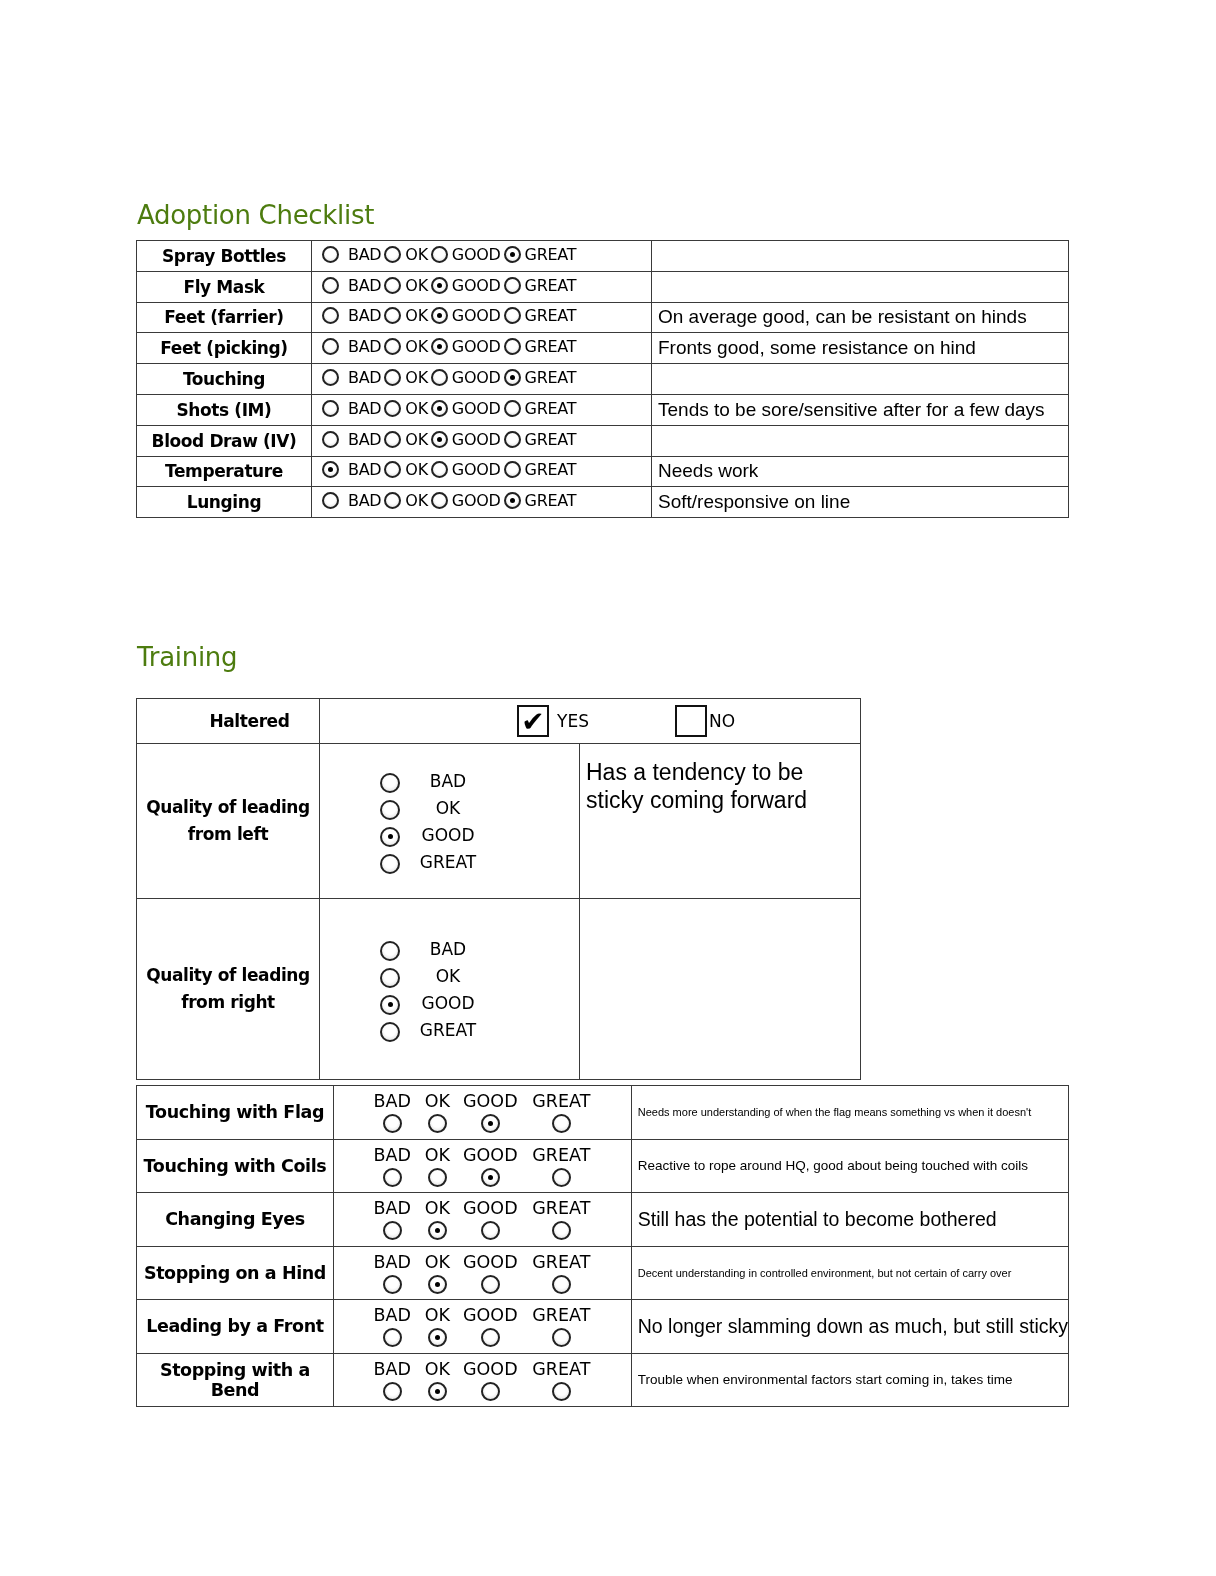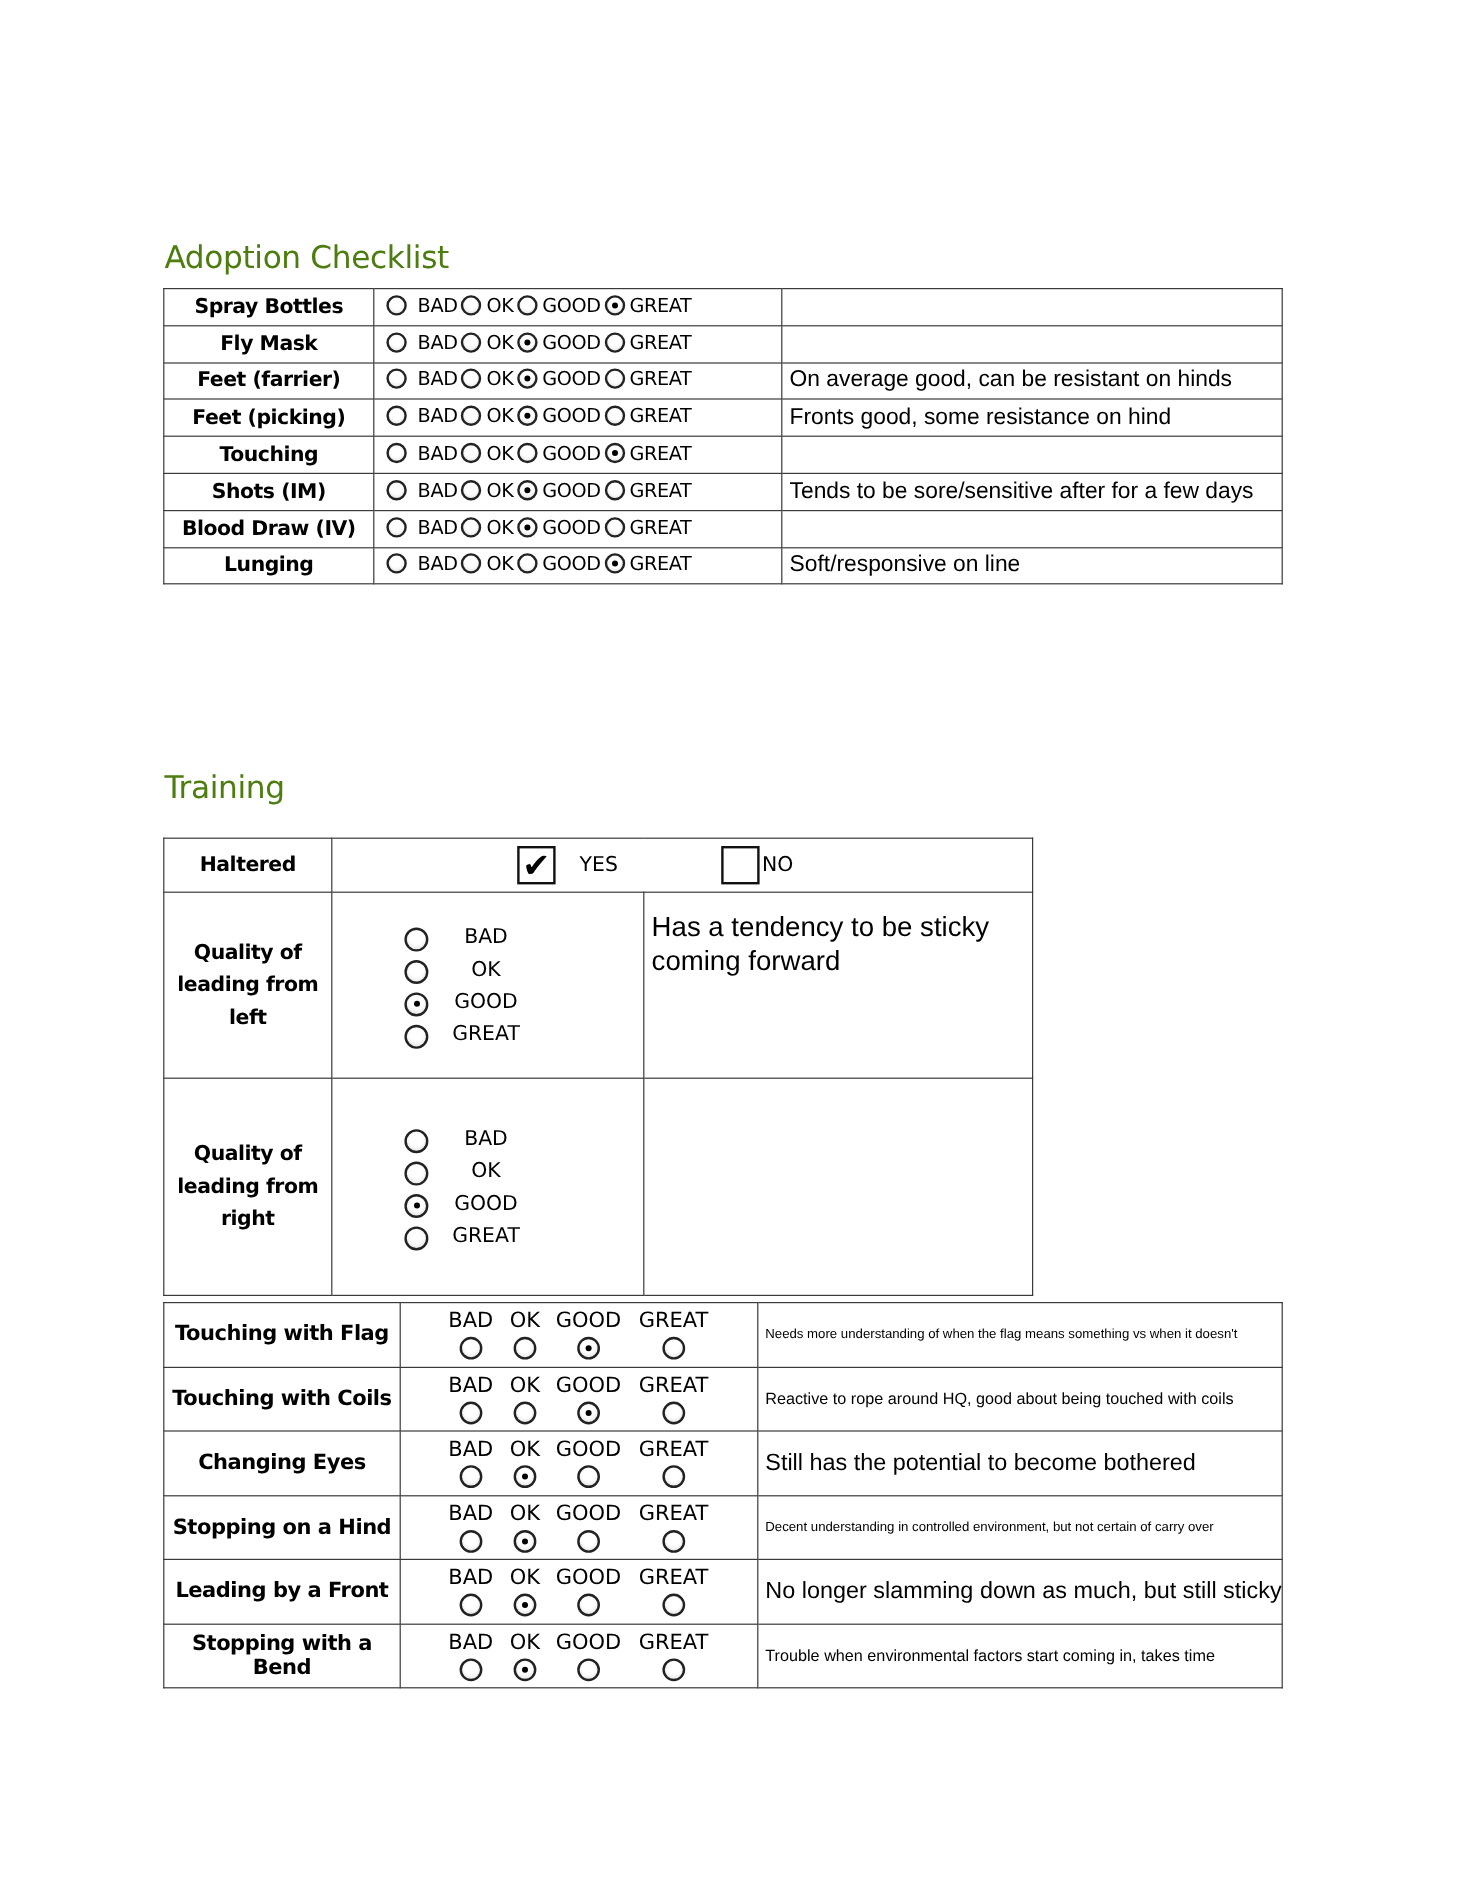--- a/index.html
+++ b/index.html
@@ -19,21 +19,21 @@
   #adopt td.note { padding-left: 6px; font-size: 19px; white-space: nowrap; }
   .opt { display: inline-flex; align-items: center; }
   .opt .txt { margin-left: 4px; margin-right: 3px; }
 
   .radio { display: inline-block; width: 17px; height: 17px; border-radius: 50%; border: 2px solid #222; box-sizing: border-box; background: radial-gradient(circle at 50% 40%, #ffffff 45%, #d8d8d8 100%); position: relative; vertical-align: middle; }
   .radio.on::after { content: ""; position: absolute; left: 50%; top: 50%; width: 5px; height: 5px; margin-left: -2.5px; margin-top: -2.5px; border-radius: 50%; background: #000; }
 
   
   #train1 { left: 136px; top: 698px; width: 725px; }
   #train1 td.lbl { width: 139px; text-align: center; font-family: "DejaVu Sans", sans-serif; font-weight: bold; font-size: 17px; line-height: 27px; letter-spacing: -0.4px; }
-  #train1 tr.r-halter td { height: 44px; }
+  #train1 tr.r-halter td { height: 44px; padding-left: 43px; }
   #train1 tr.r-left td { height: 134px; }
   #train1 tr.r-right td { height: 160px; }
   .yesno { display: flex; align-items: center; font-family: "DejaVu Sans", sans-serif; font-size: 17px; }
   .cbox { display: inline-block; width: 32px; height: 32px; border: 2px solid #111; box-sizing: border-box; text-align: center; line-height: 30px; font-size: 28px; font-weight: bold; }
   .stack { display: flex; flex-direction: column; padding-left: 60px; }
   .stack .row { display: flex; align-items: center; height: 27px; }
   .stack .row .radio { width: 20px; height: 20px; margin-top: 4px; }
   .stack .row .txt { width: 80px; text-align: center; font-family: "DejaVu Sans", sans-serif; font-size: 17px; margin-left: 8px; }
   #train1 td.tnote { vertical-align: top; padding: 14px 6px 6px 6px; font-size: 23px; line-height: 28px; }
   #train1 td.midcol { width: 259px; }
@@ -170,20 +170,37 @@
           </span><span class="opt">
             <span class="radio on"></span>
             <span class="txt">GOOD</span>
           </span><span class="opt">
             <span class="radio"></span>
             <span class="txt">GREAT</span>
           </span></td>
         <td class="note"></td>
       </tr>
       <tr>
+        <td class="lbl">Temperature</td>
+        <td class="opts"><span class="opt">
+            <span class="radio on"></span>
+            <span class="txt" style="margin-left: 9px;">BAD</span>
+          </span><span class="opt">
+            <span class="radio"></span>
+            <span class="txt">OK</span>
+          </span><span class="opt">
+            <span class="radio"></span>
+            <span class="txt">GOOD</span>
+          </span><span class="opt">
+            <span class="radio"></span>
+            <span class="txt">GREAT</span>
+          </span></td>
+        <td class="note">Needs work</td>
+      </tr>
+      <tr>
         <td class="lbl">Lunging</td>
         <td class="opts"><span class="opt">
             <span class="radio"></span>
             <span class="txt" style="margin-left: 9px;">BAD</span>
           </span><span class="opt">
             <span class="radio"></span>
             <span class="txt">OK</span>
           </span><span class="opt">
             <span class="radio"></span>
             <span class="txt">GOOD</span>
@@ -198,21 +215,21 @@
 
 <h1 id="h-train" class="heading">Training</h1>
 
 <table id="train1">
   <tbody>
     <tr class="r-halter">
       <td class="lbl">Haltered</td>
       <td colspan="2">
         <div class="yesno">
           <span style="margin-left:154px" class="cbox"><span>✔</span></span>
-          <span style="margin-left:20px">YES</span>
+          <span style="margin-left:8px">YES</span>
           <span style="margin-left:86px" class="cbox"></span>
           <span style="margin-left:2px">NO</span>
         </div>
       </td>
     </tr>
     <tr class="r-left">
       <td class="lbl">
         <div style="padding:0 8px;">Quality of leading from left</div>
       </td>
       <td class="midcol">

